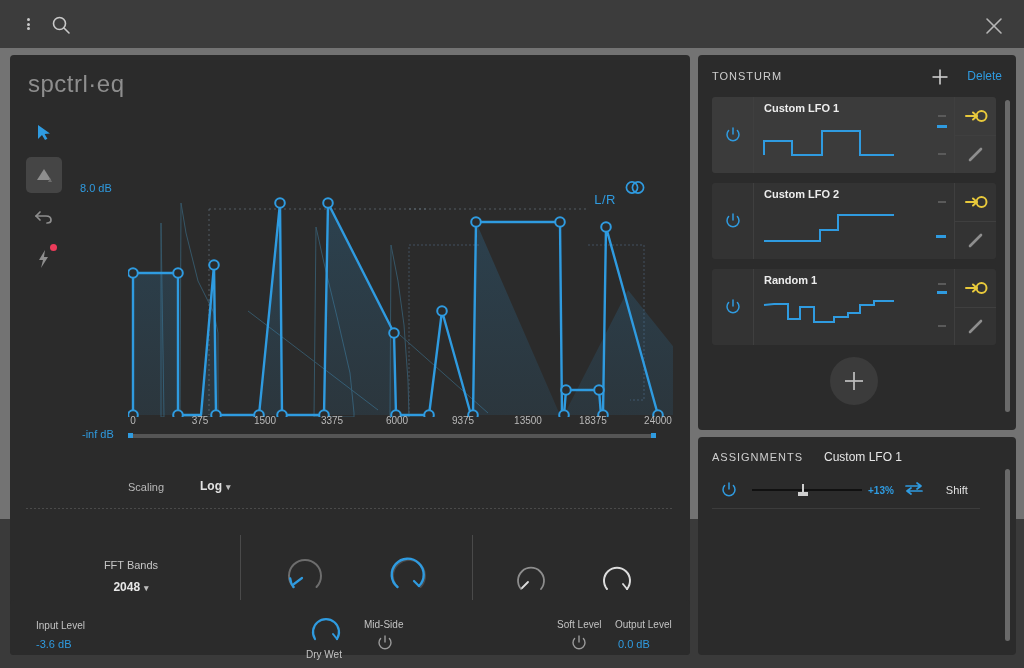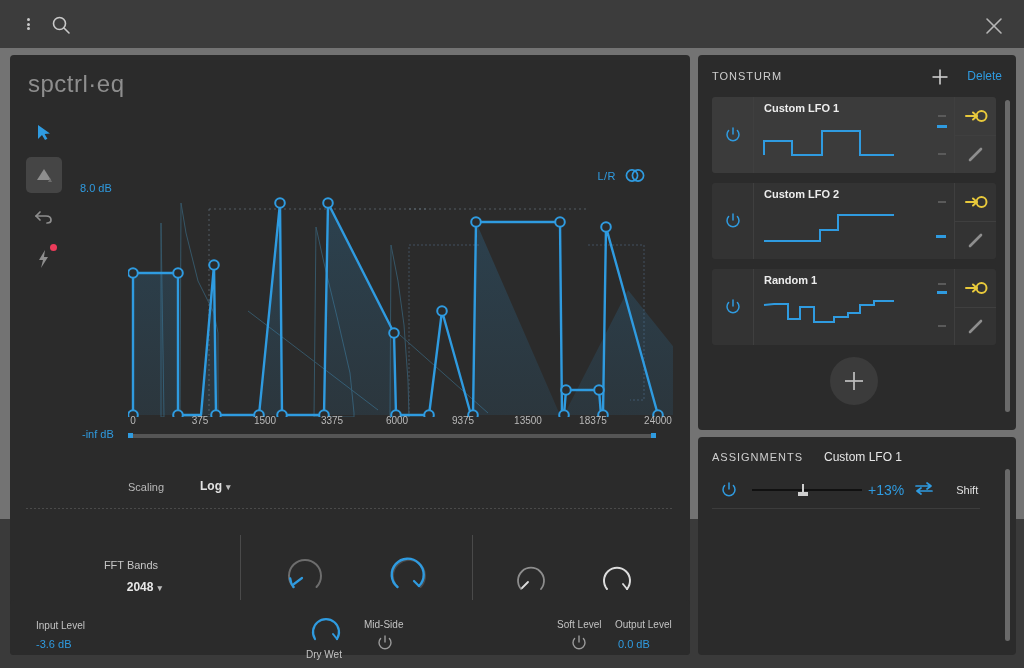--- a/index.html
+++ b/index.html
@@ -46,38 +46,38 @@
 
   .axis { position: absolute; left: 110px; top: 360px; width: 560px; height: 16px; }
   .axis span { position: absolute; top: 0; font-size: 10px; color: #b9b9b9; transform: translateX(-50%); white-space: nowrap; }
 
   .level-slider { position: absolute; left: 118px; top: 377px; width: 528px; height: 8px; cursor: pointer; }
   .level-track { position: absolute; left: 0; top: 2px; width: 100%; height: 4px; background: #555; border-radius: 2px; }
   .level-hL { position: absolute; left: 0; top: 1px; width: 5px; height: 5px; background: #2f9be0; }
   .level-hR { position: absolute; right: 0; top: 1px; width: 5px; height: 5px; background: #2f9be0; }
 
   .lr { position: absolute; right: 44px; top: 113px; display: flex; align-items: center; gap: 8px; cursor: pointer; }
-  .lr-txt { font-size: 11px; color: #2f9be0; letter-spacing: .5px; }
+  .lr-txt { font-size: 13px; color: #2f9be0; letter-spacing: .5px; margin-top: 24px; }
 
   
   .scaling-row { position: absolute; left: 0; top: 415px; width: 100%; height: 40px; }
   .scaling-lbl { position: absolute; left: 118px; top: 11px; font-size: 11px; color: #b9b9b9; }
   .scaling-val { position: absolute; left: 190px; top: 9px; font-size: 12px; color: #e2e2e2; font-weight: bold; cursor: pointer; }
   .chev { display: inline-block; margin-left: 4px; font-size: 9px; color: #bdbdbd; }
 
   .hr-dot { position: absolute; left: 16px; top: 453px; width: 648px; height: 1px;
     background: repeating-linear-gradient(to right, #4a4a4a 0 2px, transparent 2px 4px); }
   .hr-dot2 { position: absolute; left: 16px; top: 596px; width: 648px; height: 1px;
     background: repeating-linear-gradient(to right, #4a4a4a 0 2px, transparent 2px 4px); }
 
   
   .params { position: absolute; left: 0; top: 462px; width: 680px; height: 130px; }
   .vdiv { position: absolute; top: 18px; width: 1px; height: 98px; background: #4a4a4a; }
   .fft-lbl { position: absolute; left: 90px; top: 42px; width: 62px; text-align: center; font-size: 11px; color: #c6c6c6; }
-  .fft-val { position: absolute; left: 90px; top: 63px; width: 62px; text-align: right; font-size: 12px; color: #e8e8e8; font-weight: bold; cursor: pointer; }
+  .fft-val { position: absolute; left: 90px; top: 63px; width: 62px; text-align: center; font-size: 12px; color: #e8e8e8; font-weight: bold; cursor: pointer; }
 
   .knob { position: absolute; width: 46px; text-align: center; }
   .knob .kl { margin-top: 2px; font-size: 10px; color: #c6c6c6; white-space: nowrap; }
 
   
   .footer { position: absolute; left: 10px; top: 600px; width: 680px; height: 55px; background: #2b2b2b; border-radius: 4px; }
   .f-lbl { position: absolute; font-size: 10px; color: #c3c3c3; }
   .f-val { position: absolute; font-size: 11px; color: #2f9be0; }
 
   
@@ -113,21 +113,21 @@
   .asg-head { position: absolute; left: 14px; top: 14px; font-size: 11px; color: #cfcfcf; letter-spacing: 1px; }
   .asg-target { position: absolute; left: 126px; top: 13px; font-size: 12px; color: #e6e6e6; }
   .asg-row { position: absolute; left: 14px; top: 38px; width: 270px; height: 30px; display: flex; align-items: center; }
   .asg-row .sep { position: absolute; left: 0; bottom: -4px; width: 268px; height: 1px; background: #3c3c3c; }
   .asg-power { width: 34px; display: flex; align-items: center; justify-content: center; cursor: pointer; }
   .asg-slider { position: relative; width: 110px; height: 14px; margin-left: 6px; cursor: pointer; }
   .asg-slider .trk { position: absolute; left: 0; top: 6px; width: 100%; height: 2px; background: #111; }
   .asg-slider .thumb { position: absolute; left: 46px; top: 1px; width: 10px; height: 12px; }
   .asg-slider .thumb b { position: absolute; left: 4px; top: 0; width: 2px; height: 8px; background: #cfcfcf; display: block; }
   .asg-slider .thumb u { position: absolute; left: 0; top: 8px; width: 10px; height: 4px; background: #cfcfcf; display: block; }
-  .asg-amt { font-size: 14px; color: #2f9be0; font-weight: normal; margin-left: 6px; }
+  .asg-amt { font-size: 10px; color: #2f9be0; font-weight: bold; margin-left: 6px; }
   .asg-arrows { margin-left: 10px; cursor: pointer; }
   .asg-param { font-size: 11px; color: #e0e0e0; margin-left: 22px; }
   .asg-scroll { position: absolute; right: 6px; top: 32px; width: 5px; height: 172px; cursor: pointer; }
   .asg-scroll i { display: block; width: 5px; height: 100%; background: #6a6a6a; border-radius: 3px; }
 </style>
 </head>
 <body>
 
 <div id="app">
 

